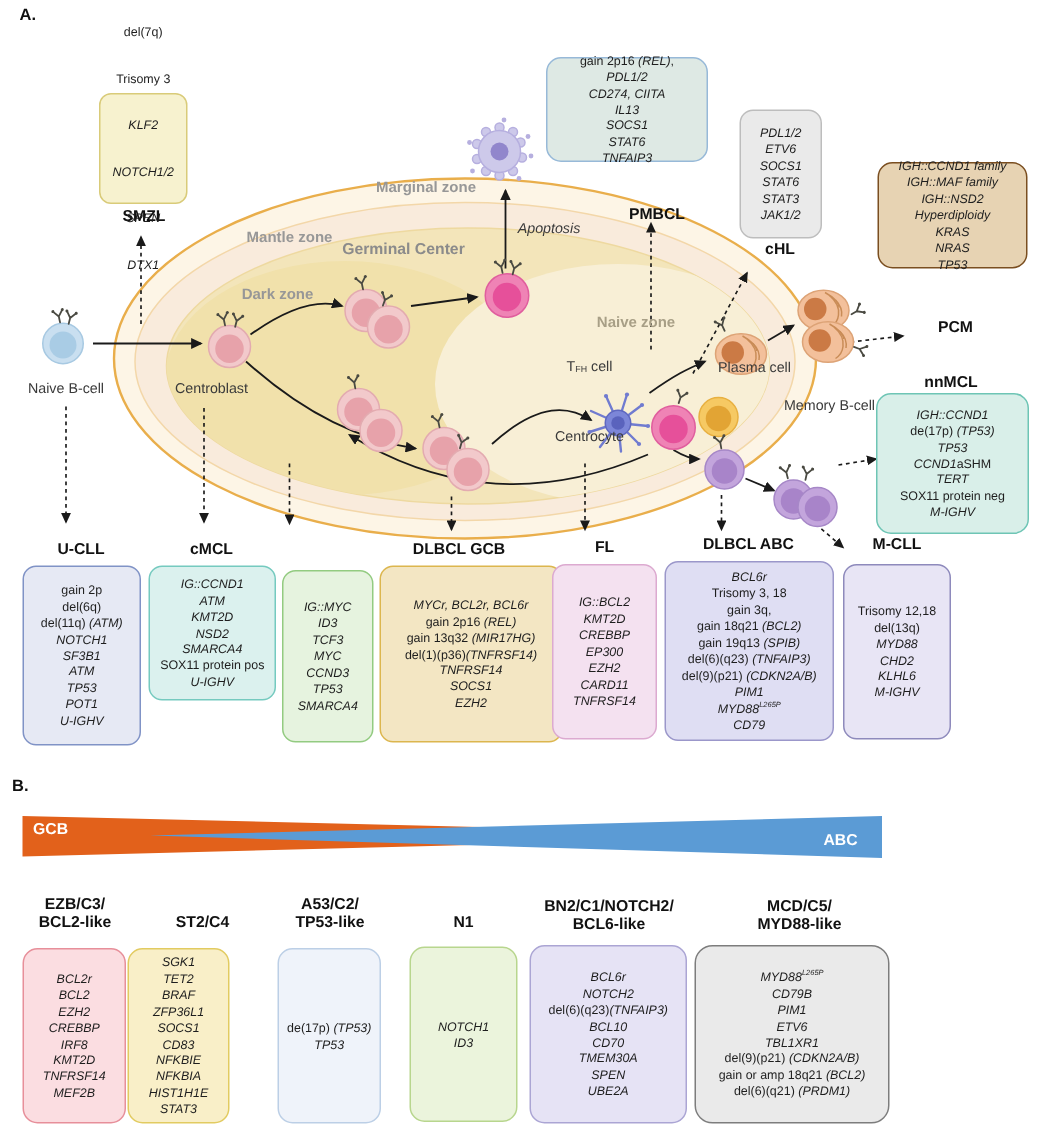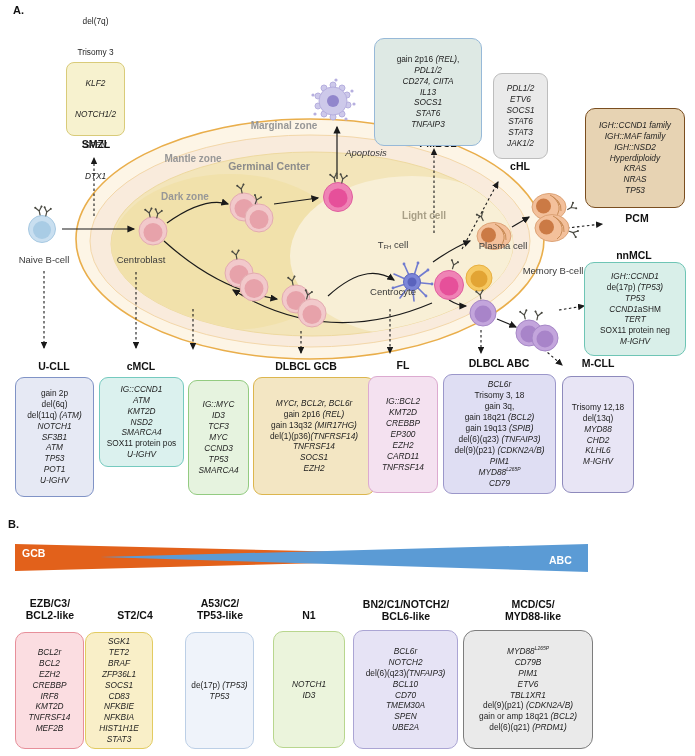--- a/index.html
+++ b/index.html
@@ -193,21 +193,21 @@
   <polygon points="100,557 588,544 588,572" fill="#5b9bd5"></polygon>
 </svg>
 
 <div class="panel-label" style="left:13px;top:4px;">A.</div>
 <div class="panel-label" style="left:8px;top:518px;">B.</div>
 
 <div class="lab zone" style="left:284px;top:120px;">Marginal zone</div>
 <div class="lab zone" style="left:193px;top:153px;">Mantle zone</div>
 <div class="lab zone" style="left:269px;top:160px;color:#8b8b8b;font-size:10.5px;">Germinal Center</div>
 <div class="lab zone" style="left:185px;top:191px;">Dark zone</div>
-<div class="lab zone" style="left:424px;top:210px;color:#a89f86;">Light cell</div>
+<div class="lab zone" style="left:424px;top:210px;color:#a89f86;">Naive zone</div>
 
 <div class="lab" style="left:366px;top:147px;font-style:italic;">Apoptosis</div>
 <div class="lab" style="left:44px;top:254px;">Naive B-cell</div>
 <div class="lab" style="left:141px;top:254px;">Centroblast</div>
 <div class="lab" style="left:393px;top:239px;"><span>T</span><span class="subtxt">FH</span><span> cell</span></div>
 <div class="lab" style="left:393px;top:286px;">Centrocyte</div>
 <div class="lab" style="left:503px;top:240px;">Plasma cell</div>
 <div class="lab" style="left:553px;top:265px;">Memory B-cell</div>
 
 <div class="wlab" style="left:22px;top:547px;">GCB</div>
@@ -227,38 +227,38 @@
 <div class="gtitle" style="left:598px;top:357px;">M-CLL</div>
 
 <div class="gbox" style="left: 66px; top: 62px; width: 59px; height: 74px; border-radius: 8px; background: rgb(247, 242, 207); border-color: rgb(217, 203, 121); gap: 20px;">
       <div class="gline"><span>del(7q)</span></div>
       <div class="gline"><span>Trisomy 3</span></div>
       <div class="gline"><i>KLF2</i></div>
       <div class="gline"><i>NOTCH1/2</i></div>
       <div class="gline"><i>SPEN</i></div>
       <div class="gline"><i>DTX1</i></div>
     </div>
-<div class="gbox" style="left: 374px; top: 38px; width: 108px; height: 108px; border-radius: 10px; background: rgb(222, 233, 228); border-color: rgb(151, 185, 216);">
+<div class="gbox" style="left: 364px; top: 38px; width: 108px; height: 70px; border-radius: 10px; background: rgb(222, 233, 228); border-color: rgb(151, 185, 216);">
       <div class="gline"><span>gain 2p16 </span><i>(REL)</i><span>,</span></div>
       <div class="gline"><i>PDL1/2</i></div>
       <div class="gline"><i>CD274, CIITA</i></div>
       <div class="gline"><i>IL13</i></div>
       <div class="gline"><i>SOCS1</i></div>
       <div class="gline"><i>STAT6</i></div>
       <div class="gline"><i>TNFAIP3</i></div>
     </div>
 <div class="gbox" style="left: 493px; top: 73px; width: 55px; height: 86px; border-radius: 9px; background: rgb(234, 234, 234); border-color: rgb(189, 189, 189);">
       <div class="gline"><i>PDL1/2</i></div>
       <div class="gline"><i>ETV6</i></div>
       <div class="gline"><i>SOCS1</i></div>
       <div class="gline"><i>STAT6</i></div>
       <div class="gline"><i>STAT3</i></div>
       <div class="gline"><i>JAK1/2</i></div>
     </div>
-<div class="gbox" style="left: 585px; top: 108px; width: 100px; height: 100px; border-radius: 10px; background: rgb(231, 211, 179); border-color: rgb(122, 78, 32);">
+<div class="gbox" style="left: 585px; top: 108px; width: 100px; height: 71px; border-radius: 10px; background: rgb(231, 211, 179); border-color: rgb(122, 78, 32);">
       <div class="gline"><i>IGH::CCND1 family</i></div>
       <div class="gline"><i>IGH::MAF family</i></div>
       <div class="gline"><i>IGH::NSD2</i></div>
       <div class="gline"><i>Hyperdiploidy</i></div>
       <div class="gline"><i>KRAS</i></div>
       <div class="gline"><i>NRAS</i></div>
       <div class="gline"><i>TP53</i></div>
     </div>
 <div class="gbox" style="left: 584px; top: 262px; width: 102px; height: 94px; border-radius: 10px; background: rgb(217, 239, 233); border-color: rgb(110, 197, 181);">
       <div class="gline"><i>IGH::CCND1</i></div>

